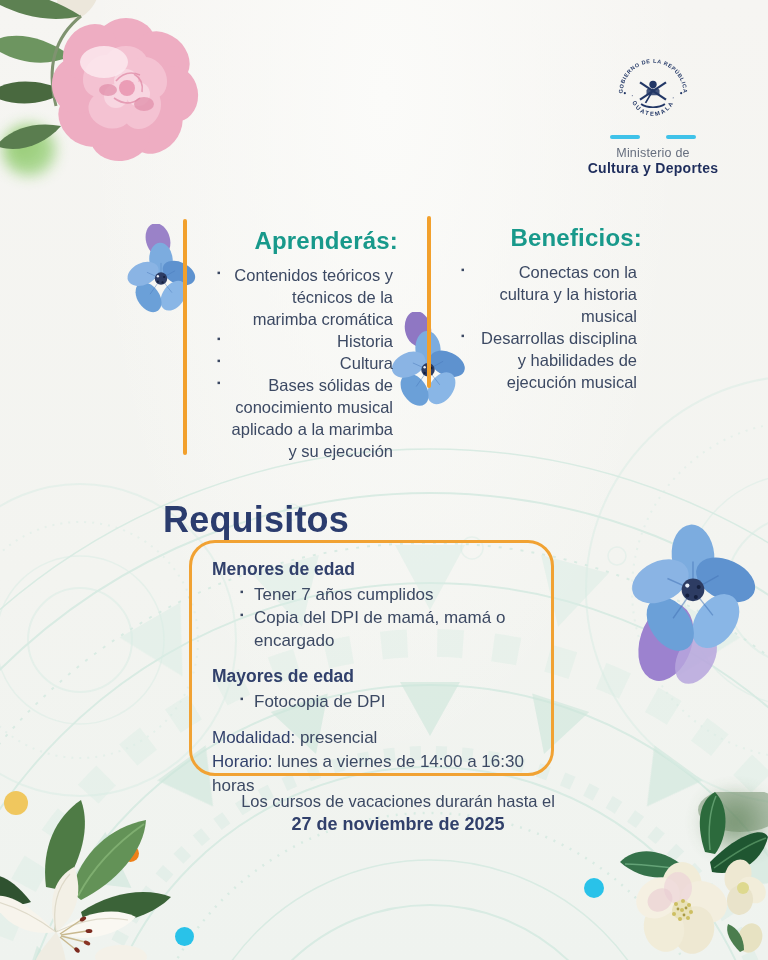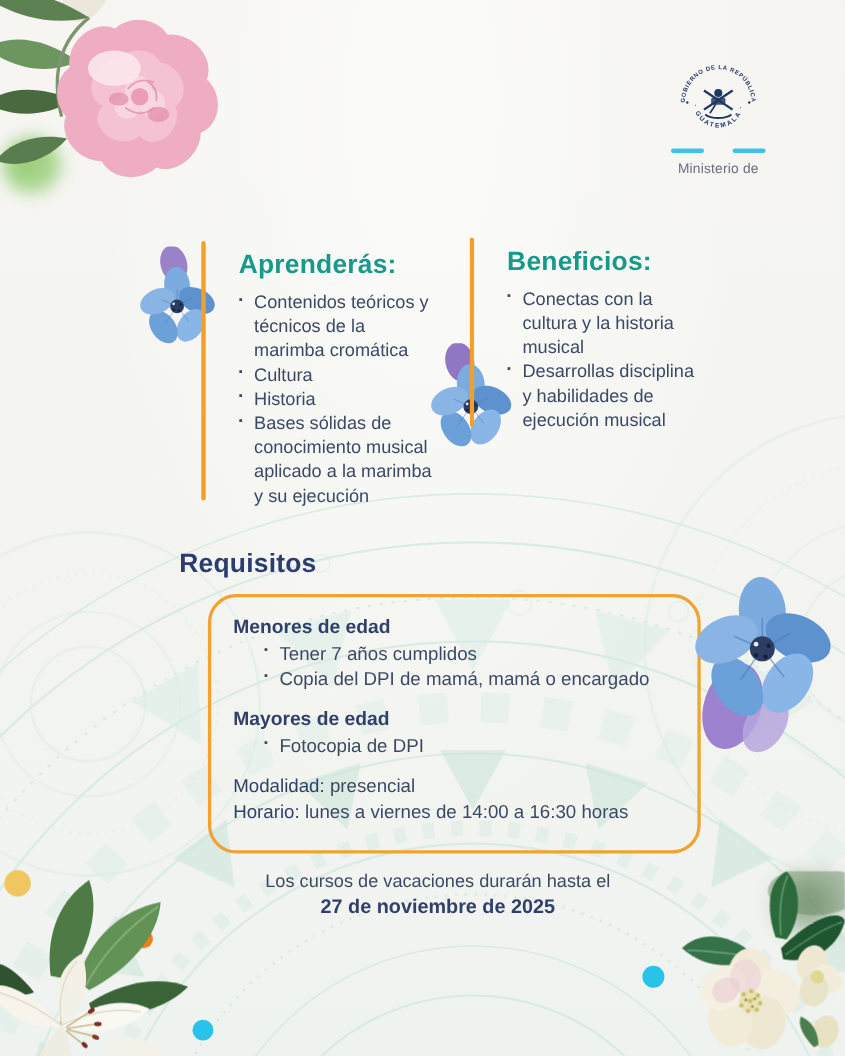--- a/index.html
+++ b/index.html
@@ -32,33 +32,33 @@
 
   
   .logo{position:absolute;left:545px;top:52px;width:216px;text-align:center;z-index:4;}
   .logo .seal{margin:0 auto;}
   .logo .dashes{display:flex;justify-content:center;gap:26px;margin-top:5px;}
   .logo .dash{width:30px;height:3.5px;background:#3fc2e9;border-radius:2px;}
   .logo .min1{margin-top:7px;font-size:12.5px;color:#666e7e;letter-spacing:.2px;}
   .logo .min2{font-size:14px;font-weight:bold;color:#1e2d5c;letter-spacing:.3px;}
 
   
-  .col{position:absolute;z-index:4;}
+  .col{position:absolute;z-index:4;text-align:right;}
   .col .vline{position:absolute;left:0;top:0;width:3.5px;height:100%;background:#f2a02c;border-radius:2px;}
   .col-learn{left:183px;top:219px;width:215px;height:236px;}
   .col-benefits{left:427px;top:216px;width:215px;height:172px;}
   .col-inner{padding:8px 0 0 34px;}
   .col-title{margin:0 0 10px 0;font-size:24px;font-weight:bold;color:#18998b;letter-spacing:.2px;}
   .col ul{margin:0;padding:0;list-style:none;font-size:16.5px;line-height:1.33;color:#3c4963;width:176px;}
   .col li{position:relative;padding-left:14px;}
   .col li::before{content:"▪";position:absolute;left:0;top:1px;font-size:10px;color:#3c4963;}
 
   
-  .req-title{position:absolute;left:163px;top:499px;font-size:24px;font-weight:bold;color:#2b3c6e;z-index:4;letter-spacing:.2px;}
-  .req-box{position:absolute;left:189px;top:540px;width:448px;height:236px;box-sizing:border-box;
+  .req-title{position:absolute;left:163px;top:499px;font-size:36px;font-weight:bold;color:#2b3c6e;z-index:4;letter-spacing:.2px;}
+  .req-box{position:absolute;left:189px;top:540px;width:365px;height:236px;box-sizing:border-box;
     border:3px solid #f1a233;border-radius:26px;padding:15px 20px;z-index:2;}
   .req-h{font-size:17.5px;font-weight:bold;color:#31406b;line-height:1.3;}
   .req-box ul{list-style:none;margin:2px 0 13px 0;padding:0 0 0 28px;font-size:17px;line-height:1.36;color:#3c4963;}
   .req-box li{position:relative;padding-left:14px;}
   .req-box li::before{content:"▪";position:absolute;left:0;top:2px;font-size:10px;color:#3c4963;}
   .info-line{font-size:17px;line-height:1.4;color:#3c4963;}
   .info-line .b{font-weight:normal;color:#31406b;}
 
   
   .footer{position:absolute;left:198px;top:790px;width:400px;text-align:center;z-index:4;}
@@ -301,30 +301,31 @@
       <circle cx="36" cy="30" r="3.4" fill="#223766"></circle>
       <rect x="30" y="34" width="12" height="6" rx="1.5" fill="#223766" opacity=".85"></rect>
       <circle cx="10" cy="38" r="1" fill="#223766"></circle>
       <circle cx="62" cy="38" r="1" fill="#223766"></circle>
     </svg>
     <div class="dashes">
       <div class="dash"></div>
       <div class="dash"></div>
     </div>
     <div class="min1">Ministerio de</div>
+    <div class="min2">Cultura y Deportes</div>
   </div>
 
   <div class="col col-learn">
     <div class="vline"></div>
     <div class="col-inner">
       <h2 class="col-title">Aprenderás:</h2>
       <ul>
         <li>Contenidos teóricos y técnicos de la marimba cromática</li>
+        <li>Historia</li>
         <li>Cultura</li>
-        <li>Historia</li>
         <li>Bases sólidas de conocimiento musical aplicado a la marimba y su ejecución</li>
       </ul>
     </div>
   </div>
 
   <div class="col col-benefits">
     <div class="vline"></div>
     <div class="col-inner">
       <h2 class="col-title">Beneficios:</h2>
       <ul>

